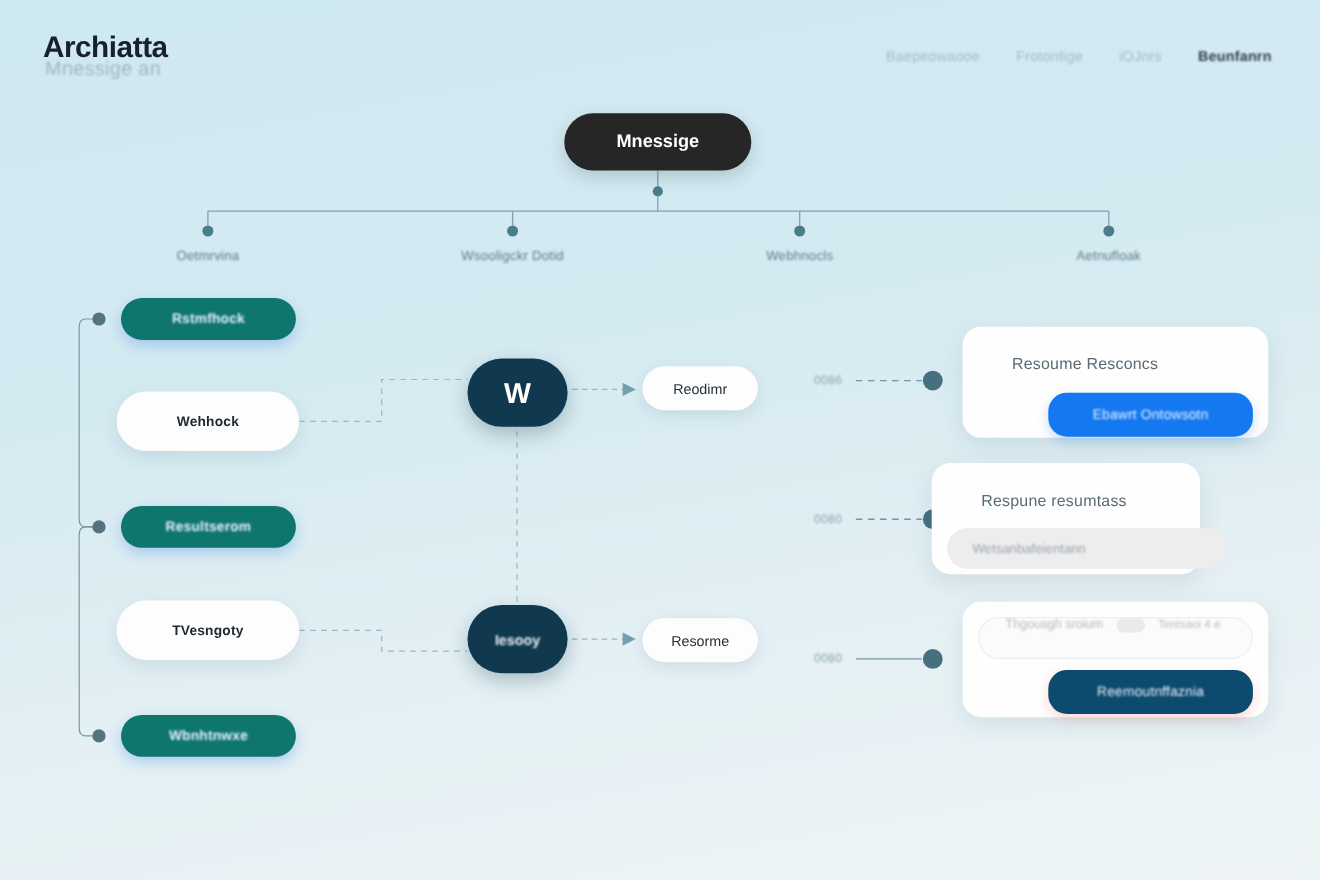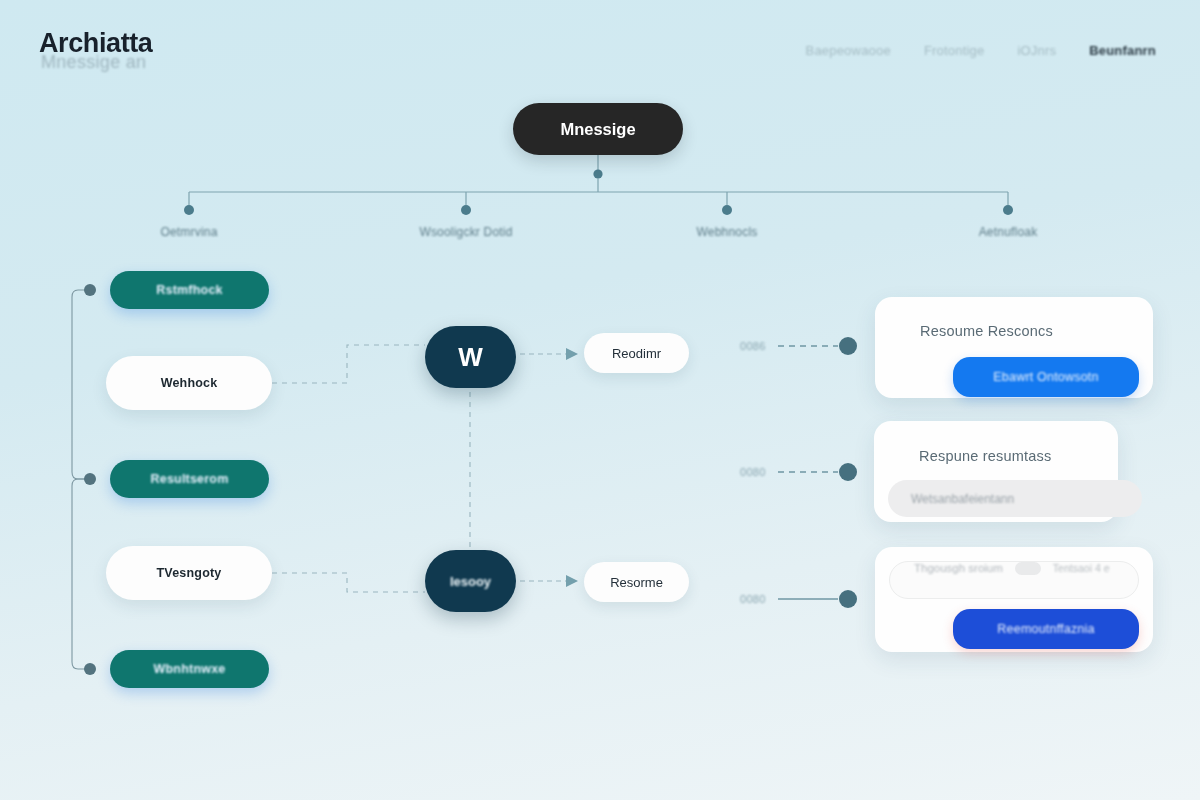--- a/index.html
+++ b/index.html
@@ -116,21 +116,21 @@
     position: absolute; left: 45px; font-size: 14.5px;
     color: #5a6b75; letter-spacing: 0.2px; filter: blur(0.7px);
     white-space: nowrap;
   }
   .card-btn {
     position: absolute; height: 40px; border-radius: 17px;
     display: flex; align-items: center; justify-content: center;
     font-size: 12.5px; color: #eaf2fd; letter-spacing: 0.2px;
   }
   .card-btn.blue { background: #1479f0; box-shadow: 0 4px 11px rgba(20,110,220,0.24); }
-  .card-btn.red  { background: #1d4ed8; box-shadow: 0 4px 11px rgba(230,70,60,0.22); }
+  .card-btn.red  { background: #0c4a6e; box-shadow: 0 4px 11px rgba(230,70,60,0.22); }
   .card-btn span { filter: blur(0.9px); }
 
   .card-input {
     position: absolute; height: 37px; border-radius: 19px;
     background: #ededee; display: flex; align-items: center;
   }
   .card-input span {
     margin-left: 23px; font-size: 12px; color: #9aa3a9; filter: blur(0.9px);
   }
   .card-field {
@@ -237,21 +237,21 @@
 <div class="rtoken" style="top:466px">0080</div>
 <div class="rtoken" style="top:593px">0080</div>
 
 <div class="card" style="left:875px; top:297px; width:278px; height:101px;">
   <div class="card-title" style="top:26px">Resoume Resconcs</div>
   <div class="card-btn blue" style="left:78px; top:60px; width:186px;">
     <span>Ebawrt Ontowsotn</span>
   </div>
 </div>
 
-<div class="card" style="left:874px; top:421px; width:244px; height:101px;">
+<div class="card" style="left:847px; top:421px; width:244px; height:101px;">
   <div class="card-title" style="top:27px">Respune resumtass</div>
   <div class="card-input" style="left:14px; top:59px; width:254px;">
     <span>Wetsanbafeientann</span>
   </div>
 </div>
 
 <div class="card" style="left:875px; top:547px; width:278px; height:105px;">
   <div class="card-field" style="left:14px; top:14px; width:250px;">
     <span class="ph">Thgousgh sroium</span>
     <span class="chip"></span>

